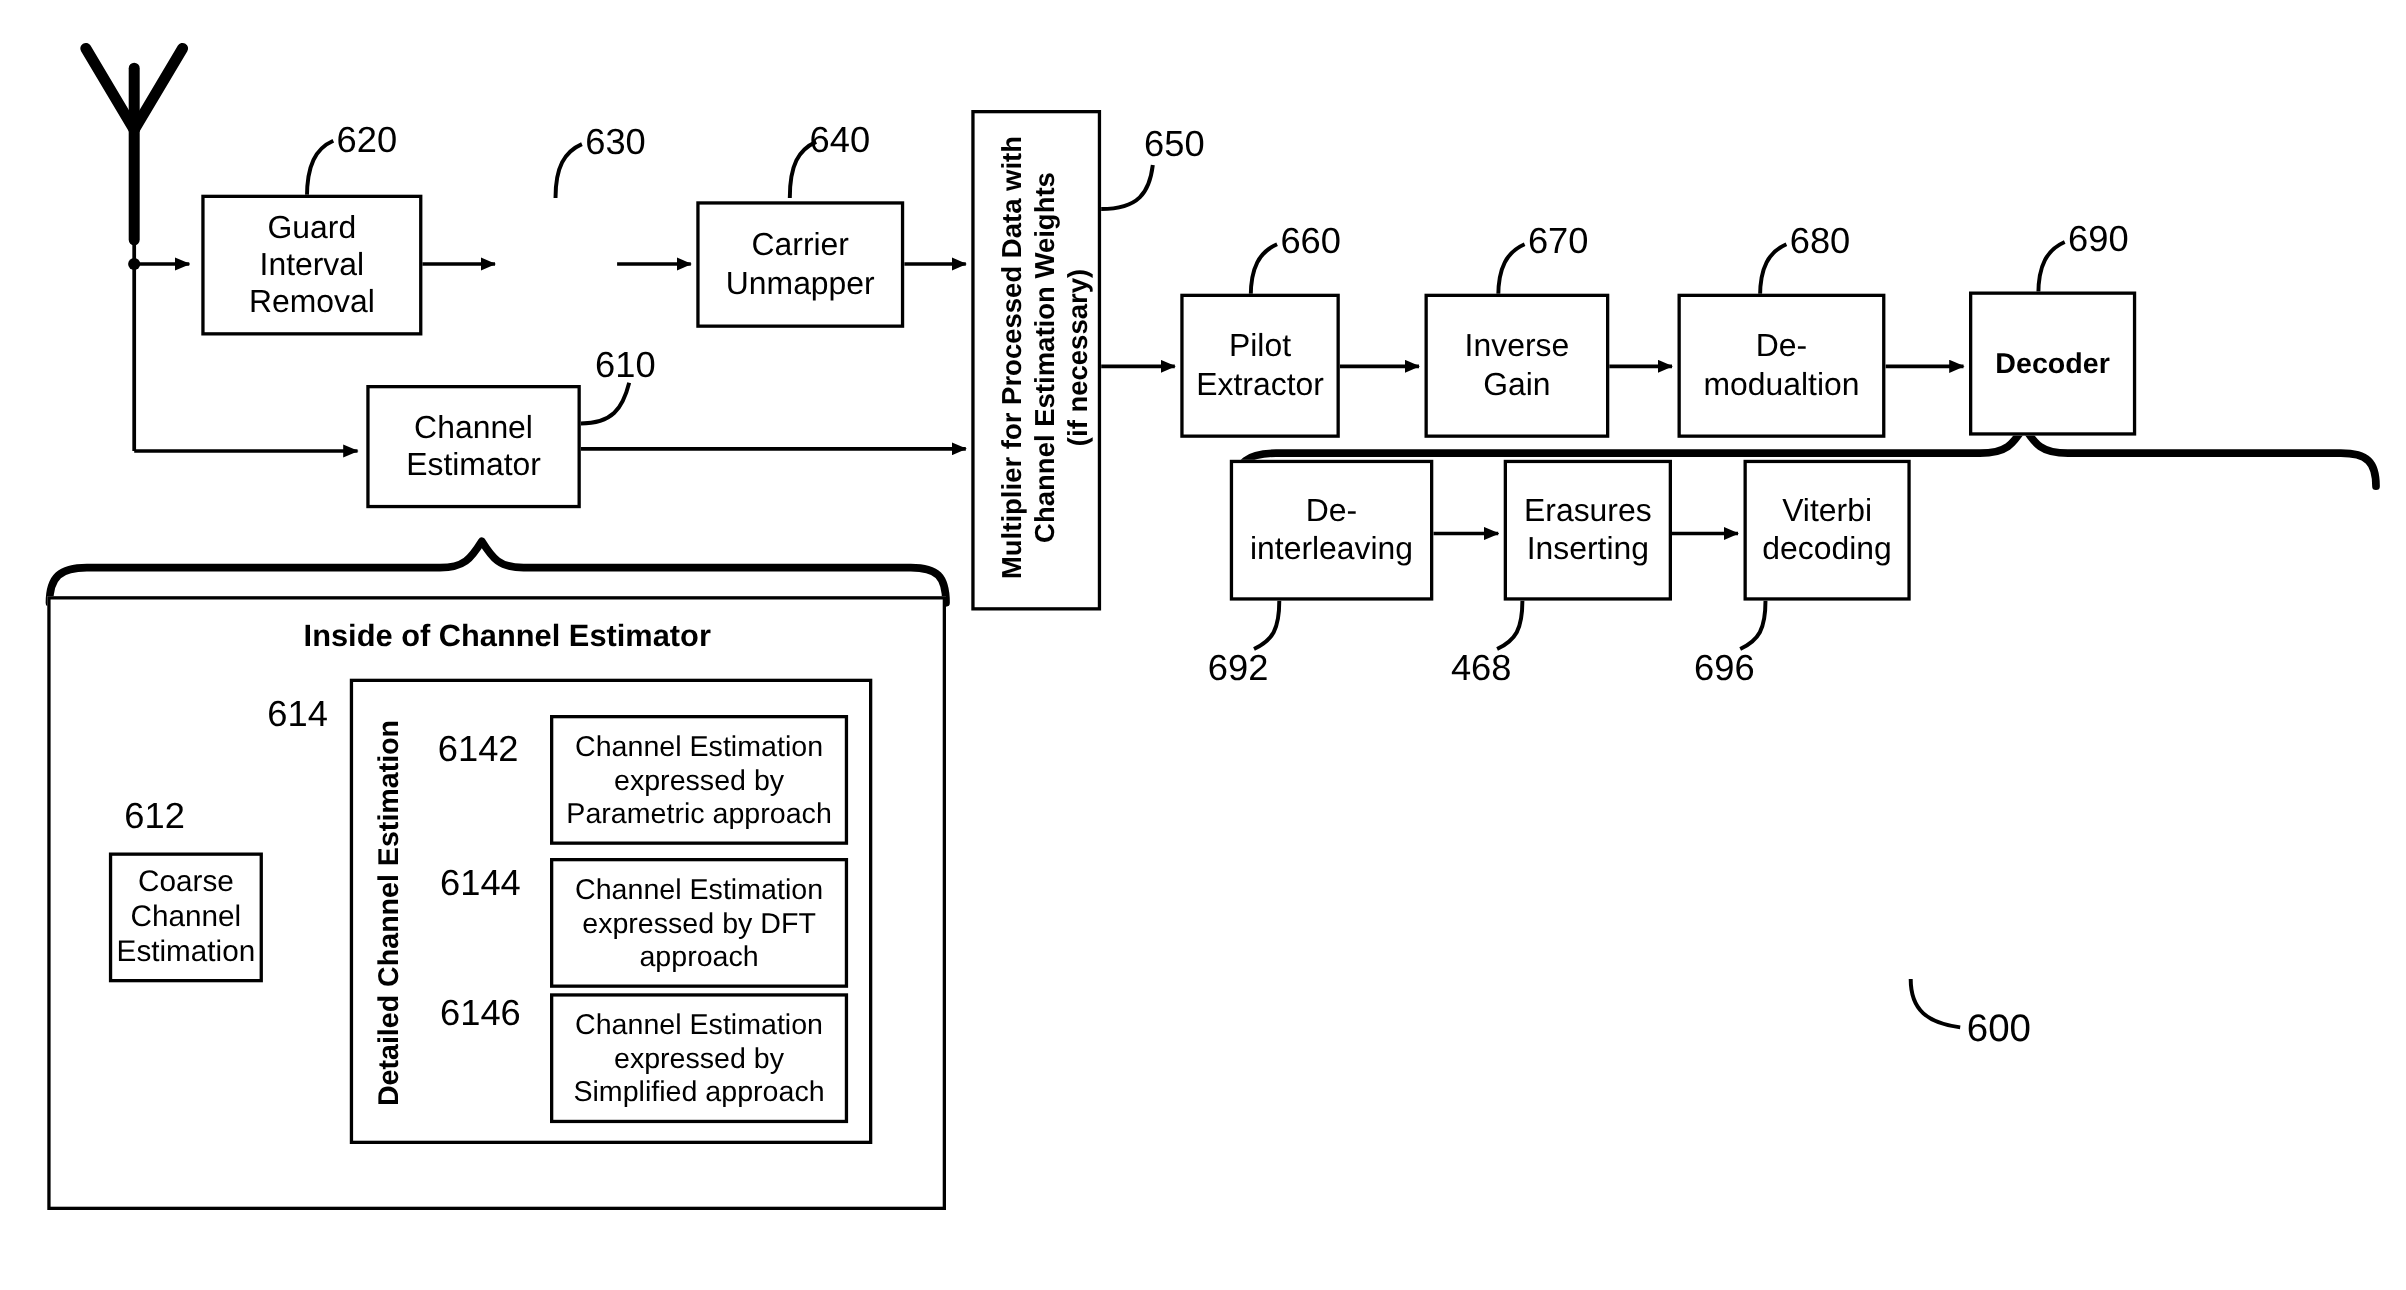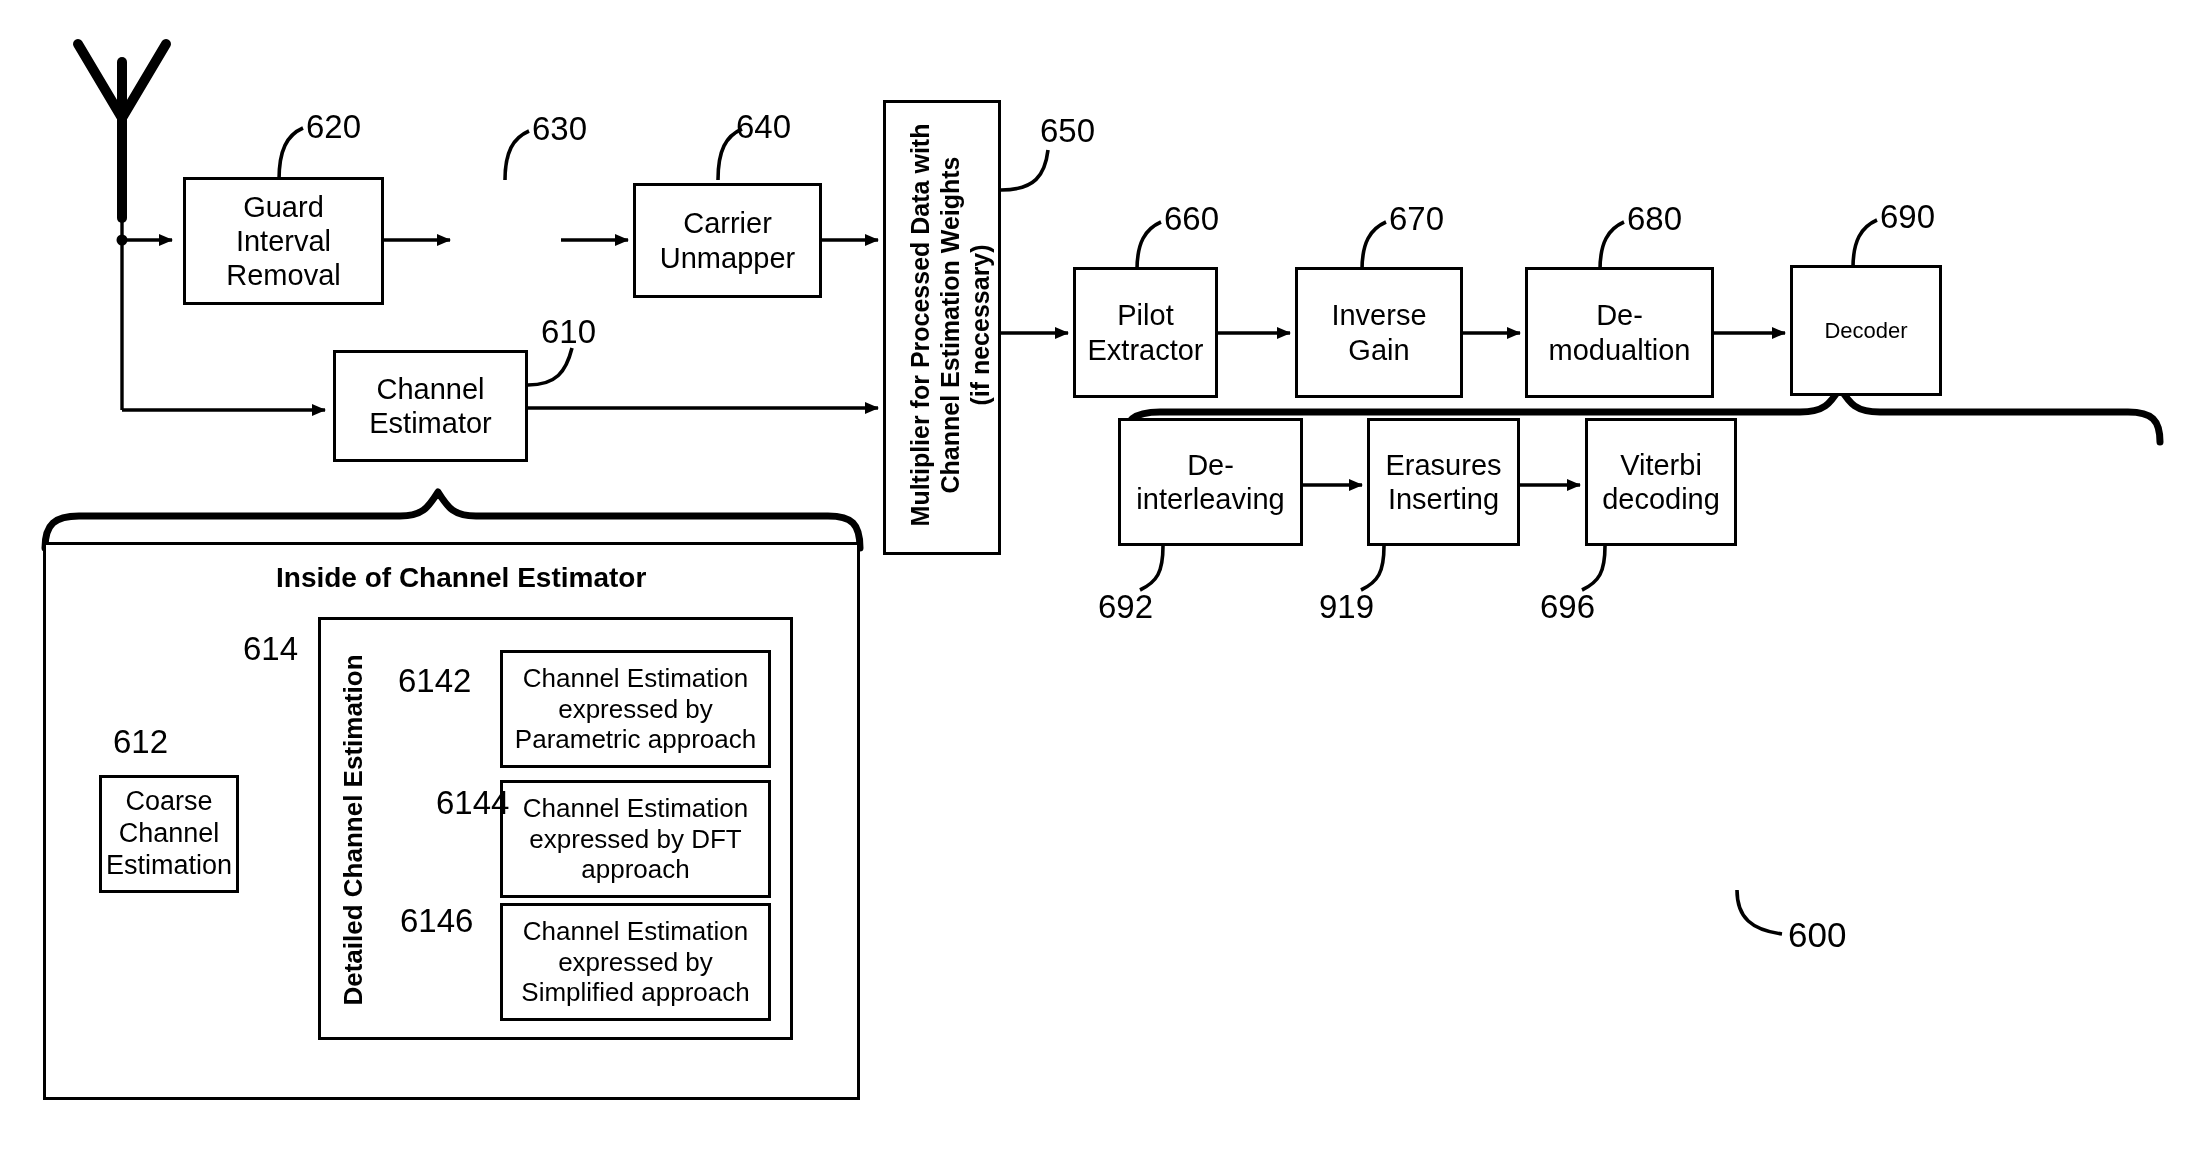--- a/index.html
+++ b/index.html
@@ -192,21 +192,21 @@
   <div class="blk" style="left:1295px; top:267px; width:168px; height:131px; font-size:29px;">
     <span>Inverse
 Gain</span>
   </div>
 
   <div class="blk" style="left:1525px; top:267px; width:189px; height:131px; font-size:29px;">
     <span>De-
 modualtion</span>
   </div>
 
-  <div class="blk" style="left:1790px; top:265px; width:152px; height:131px; font-size:22px;">
+  <div class="blk" style="left:1790px; top:265px; width:152px; height:131px; font-size:26px;font-weight:bold;">
     <span>Decoder</span>
   </div>
 
   <div class="blk" style="left:333px; top:350px; width:195px; height:112px; font-size:29px;">
     <span>Channel
 Estimator</span>
   </div>
 
   <div class="blk" style="left:1118px; top:418px; width:185px; height:128px; font-size:29px;">
     <span>De-
@@ -260,24 +260,24 @@
   <div class="ref" style="left:736px; top:108px;text-align:center;">640</div>
   <div class="ref" style="left:1040px; top:112px;">650</div>
   <div class="ref" style="left:1164px; top:200px;">660</div>
   <div class="ref" style="left:1389px; top:200px;">670</div>
   <div class="ref" style="left:1627px; top:200px;">680</div>
   <div class="ref" style="left:1880px; top:198px;">690</div>
 
   <div class="ref" style="left:541px; top:313px;">610</div>
 
   <div class="ref" style="left:1098px; top:588px;">692</div>
-  <div class="ref" style="left:1319px; top:588px;">919</div>
+  <div class="ref" style="left:1319px; top:588px;">468</div>
   <div class="ref" style="left:1540px; top:588px;">696</div>
 
   <div class="ref" style="left:113px; top:723px;">612</div>
   <div class="ref" style="left:243px; top:630px;">614</div>
   <div class="ref" style="left:398px; top:662px;">6142</div>
-  <div class="ref" style="left:400px; top:784px;margin-left:36px;">6144</div>
+  <div class="ref" style="left:400px; top:784px;">6144</div>
   <div class="ref" style="left:400px; top:902px;">6146</div>
 
   <div class="ref" style="left:1788px; top:915px; font-size:35px;">600</div>
 
 </div>
 
 </body></html>

